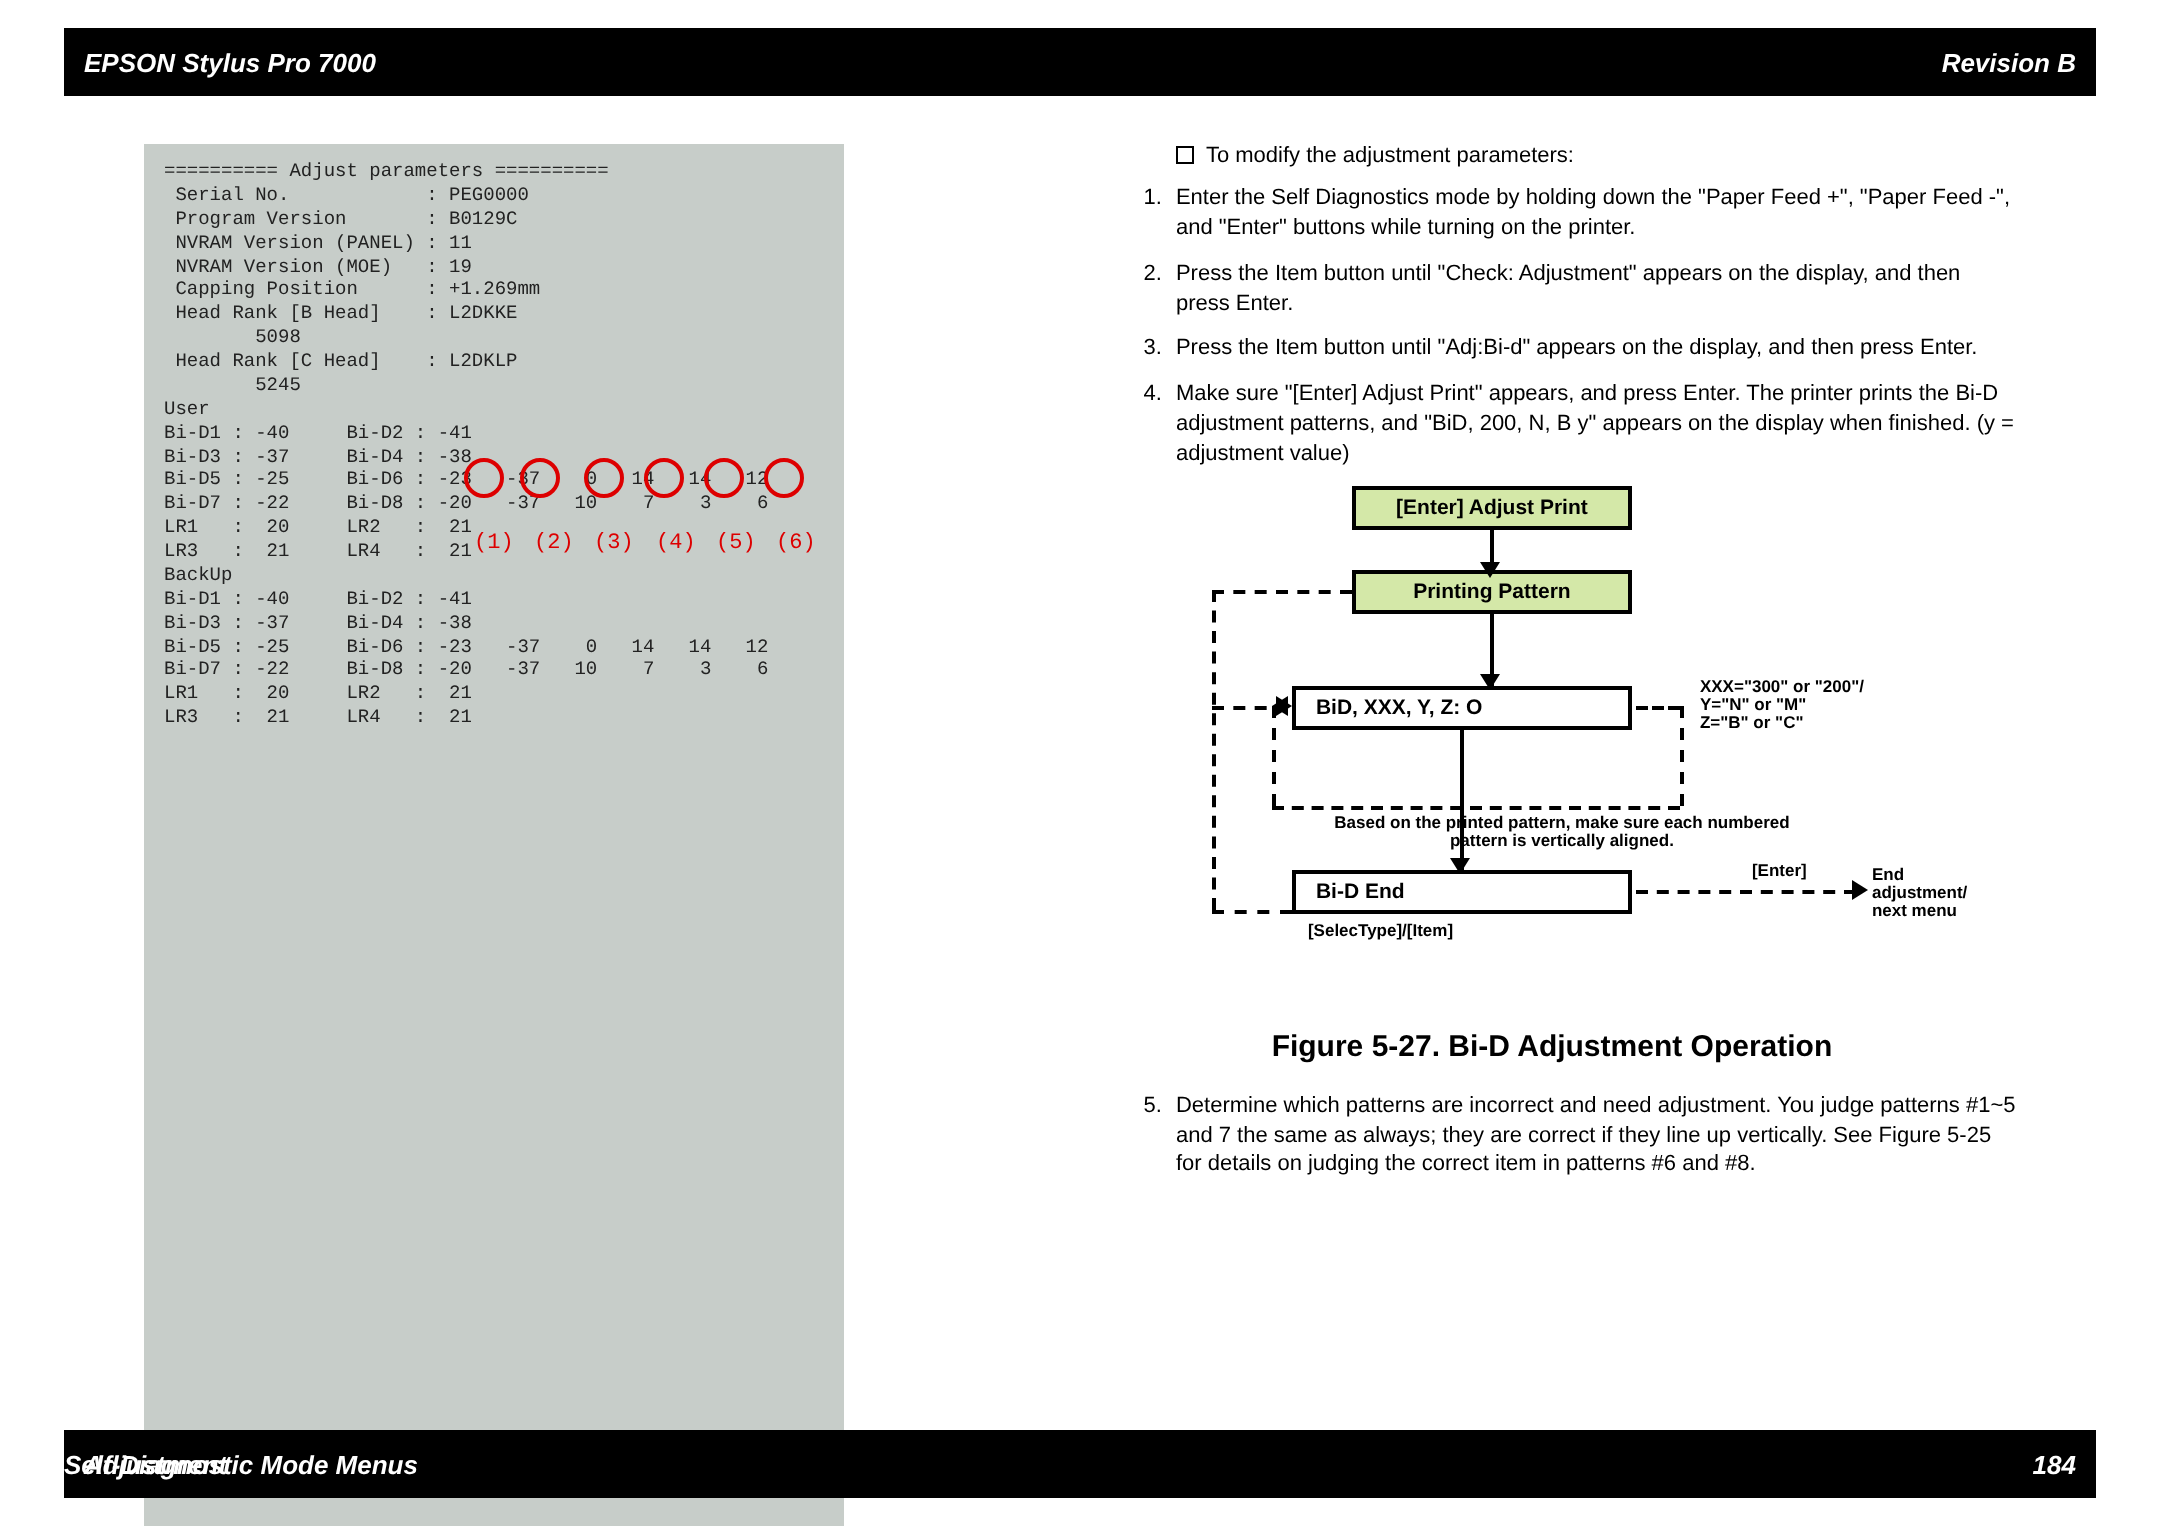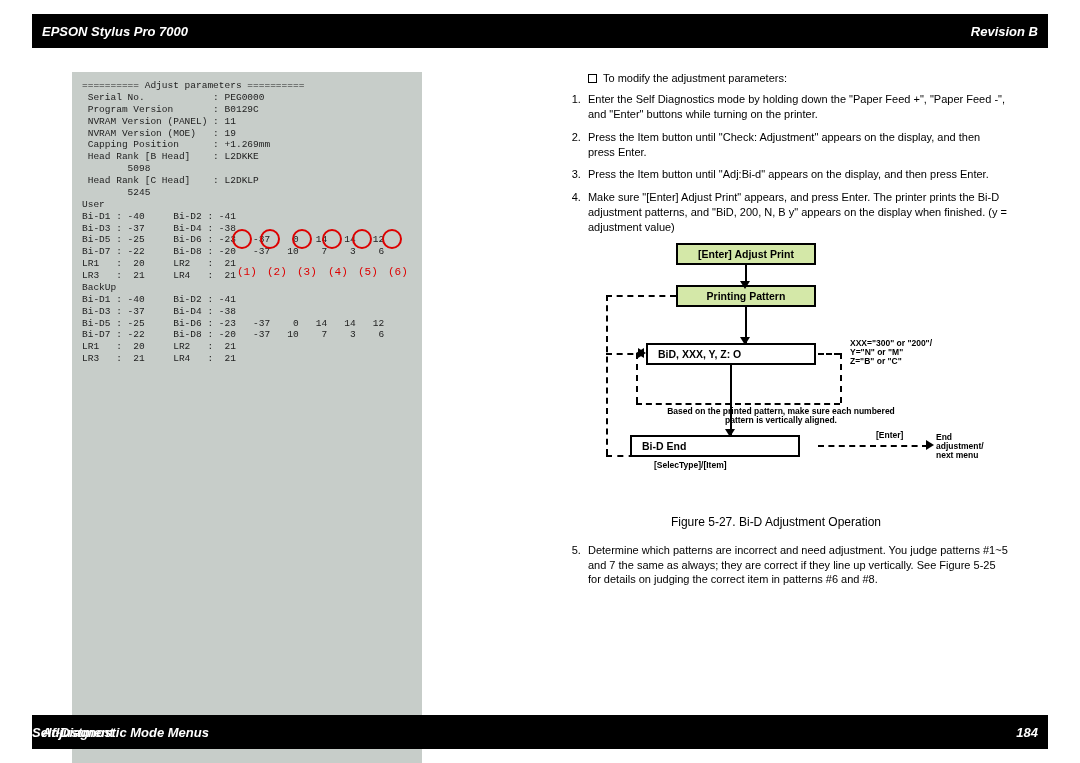--- a/index.html
+++ b/index.html
@@ -56,21 +56,21 @@
   .printout .redcirc {
     position: absolute;
     width: 20px; height: 20px;
     border: 2px solid #d00;
     border-radius: 50%;
   }
   .printout .rednum {
     position: absolute;
     color: #d00; font-size: 11px;
   }
-  .fig-cap { text-align: center; font-weight: normal; font-size: 12px; margin: 14px 0 14px 0; }
+  .fig-cap { text-align: center; font-weight: bold; font-size: 15px; margin: 14px 0 14px 0; }
 
   ol.steps { list-style: decimal; padding-left: 40px; }
   ol.steps li { margin-bottom: 8px; line-height: 1.35; padding-left: 4px; }
   .sq { display: inline-block; width: 9px; height: 9px; border: 1px solid #000; margin-right: 6px; position: relative; top: 1px; }
   .intro { margin-bottom: 8px; padding-left: 60px; text-indent: -16px; }
 
   .flow {
     position: relative;
     width: 380px; height: 258px;
     margin: 6px auto 0 auto;
@@ -178,21 +178,21 @@
       <li>Press the Item button until "Check: Adjustment" appears on the display, and then press Enter.</li>
       <li>Press the Item button until "Adj:Bi-d" appears on the display, and then press Enter.</li>
       <li>Make sure "[Enter] Adjust Print" appears, and press Enter. The printer prints the Bi-D adjustment patterns, and "BiD, 200, N, B   y" appears on the display when finished. (y = adjustment value)</li>
     </ol>
 
     <div class="flow">
 
       <div class="fbox" style="top:0;left:90px;">[Enter] Adjust Print</div>
       <div class="fbox" style="top:42px;left:90px;">Printing Pattern</div>
       <div class="fbox w" style="top:100px;left:60px;">BiD, XXX, Y, Z:     O</div>
-      <div class="fbox w" style="top:192px;left:44px;">Bi-D End</div>
+      <div class="fbox w" style="top:192px;left:60px;">Bi-D End</div>
 
       <div class="fline-v" style="top:22px;left:159px;height:20px;"></div>
       <div class="arrow-d" style="top:38px;left:154px;"></div>
       <div class="fline-v" style="top:64px;left:159px;height:36px;"></div>
       <div class="arrow-d" style="top:94px;left:154px;"></div>
       <div class="fline-v" style="top:122px;left:144px;height:70px;"></div>
       <div class="arrow-d" style="top:186px;left:139px;"></div>
 
       <div class="fdash-v" style="top:52px;left:20px;height:160px;"></div>
       <div class="fdash-h" style="top:52px;left:20px;width:70px;"></div>

